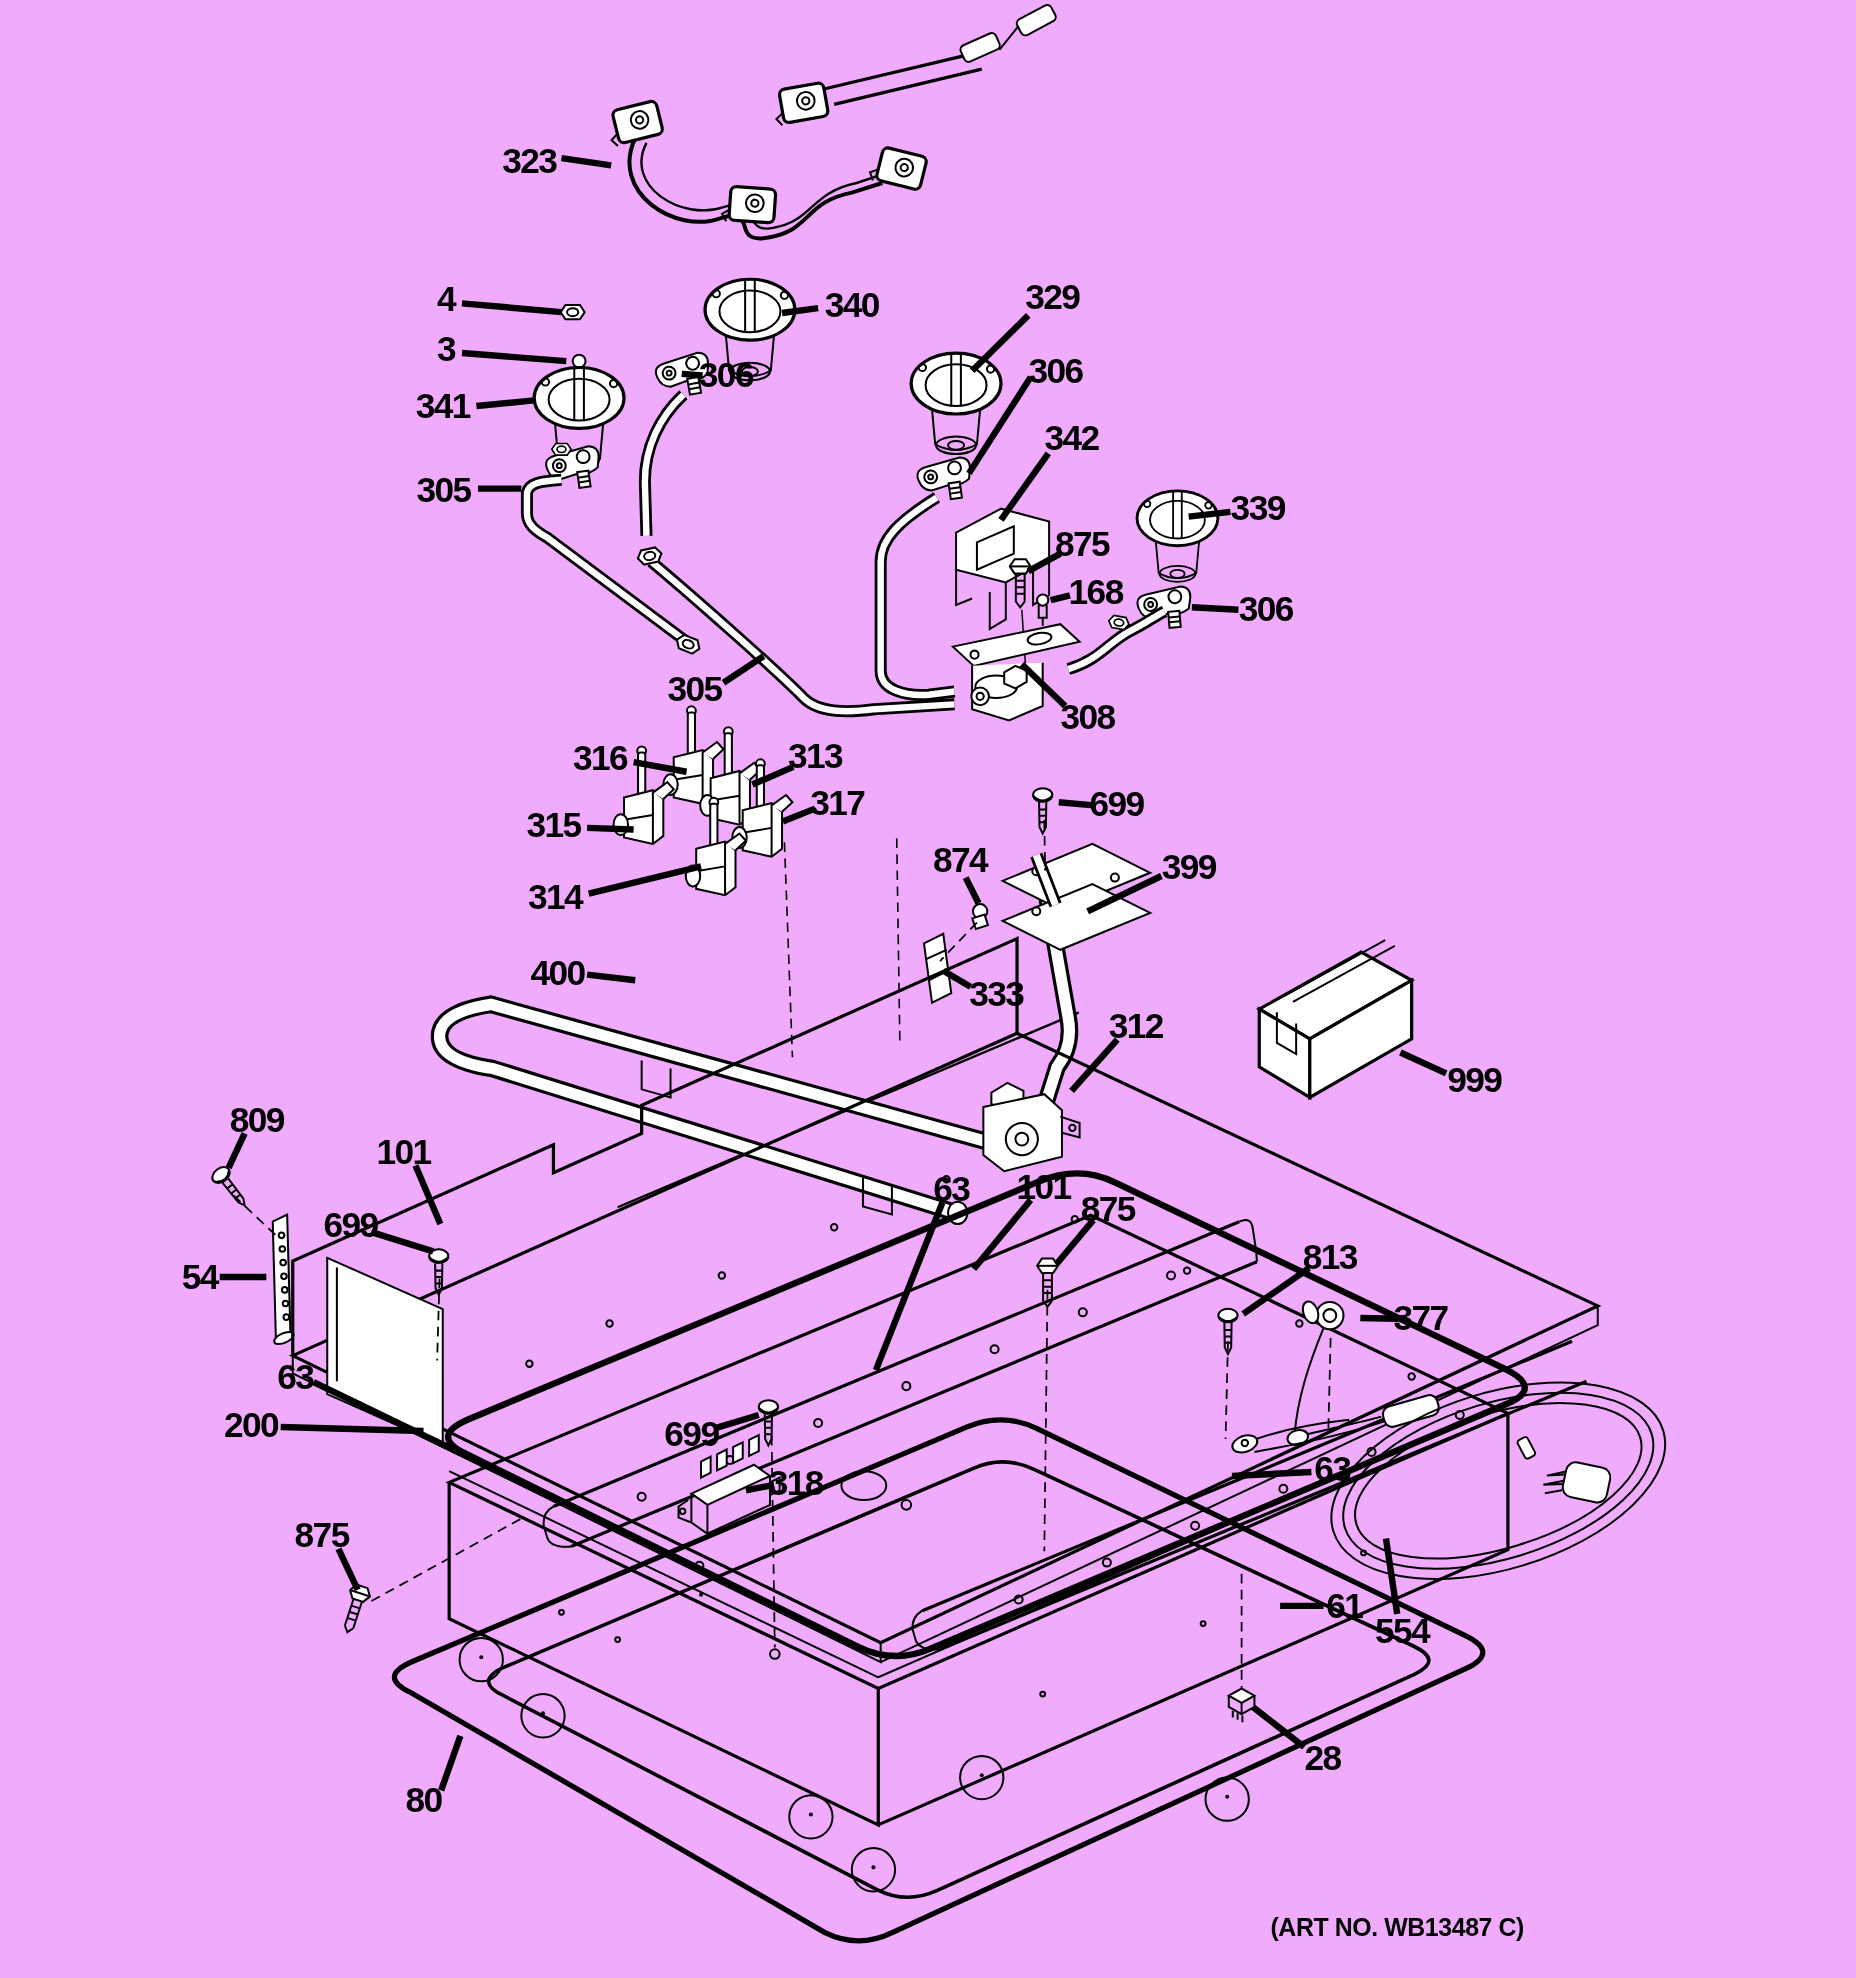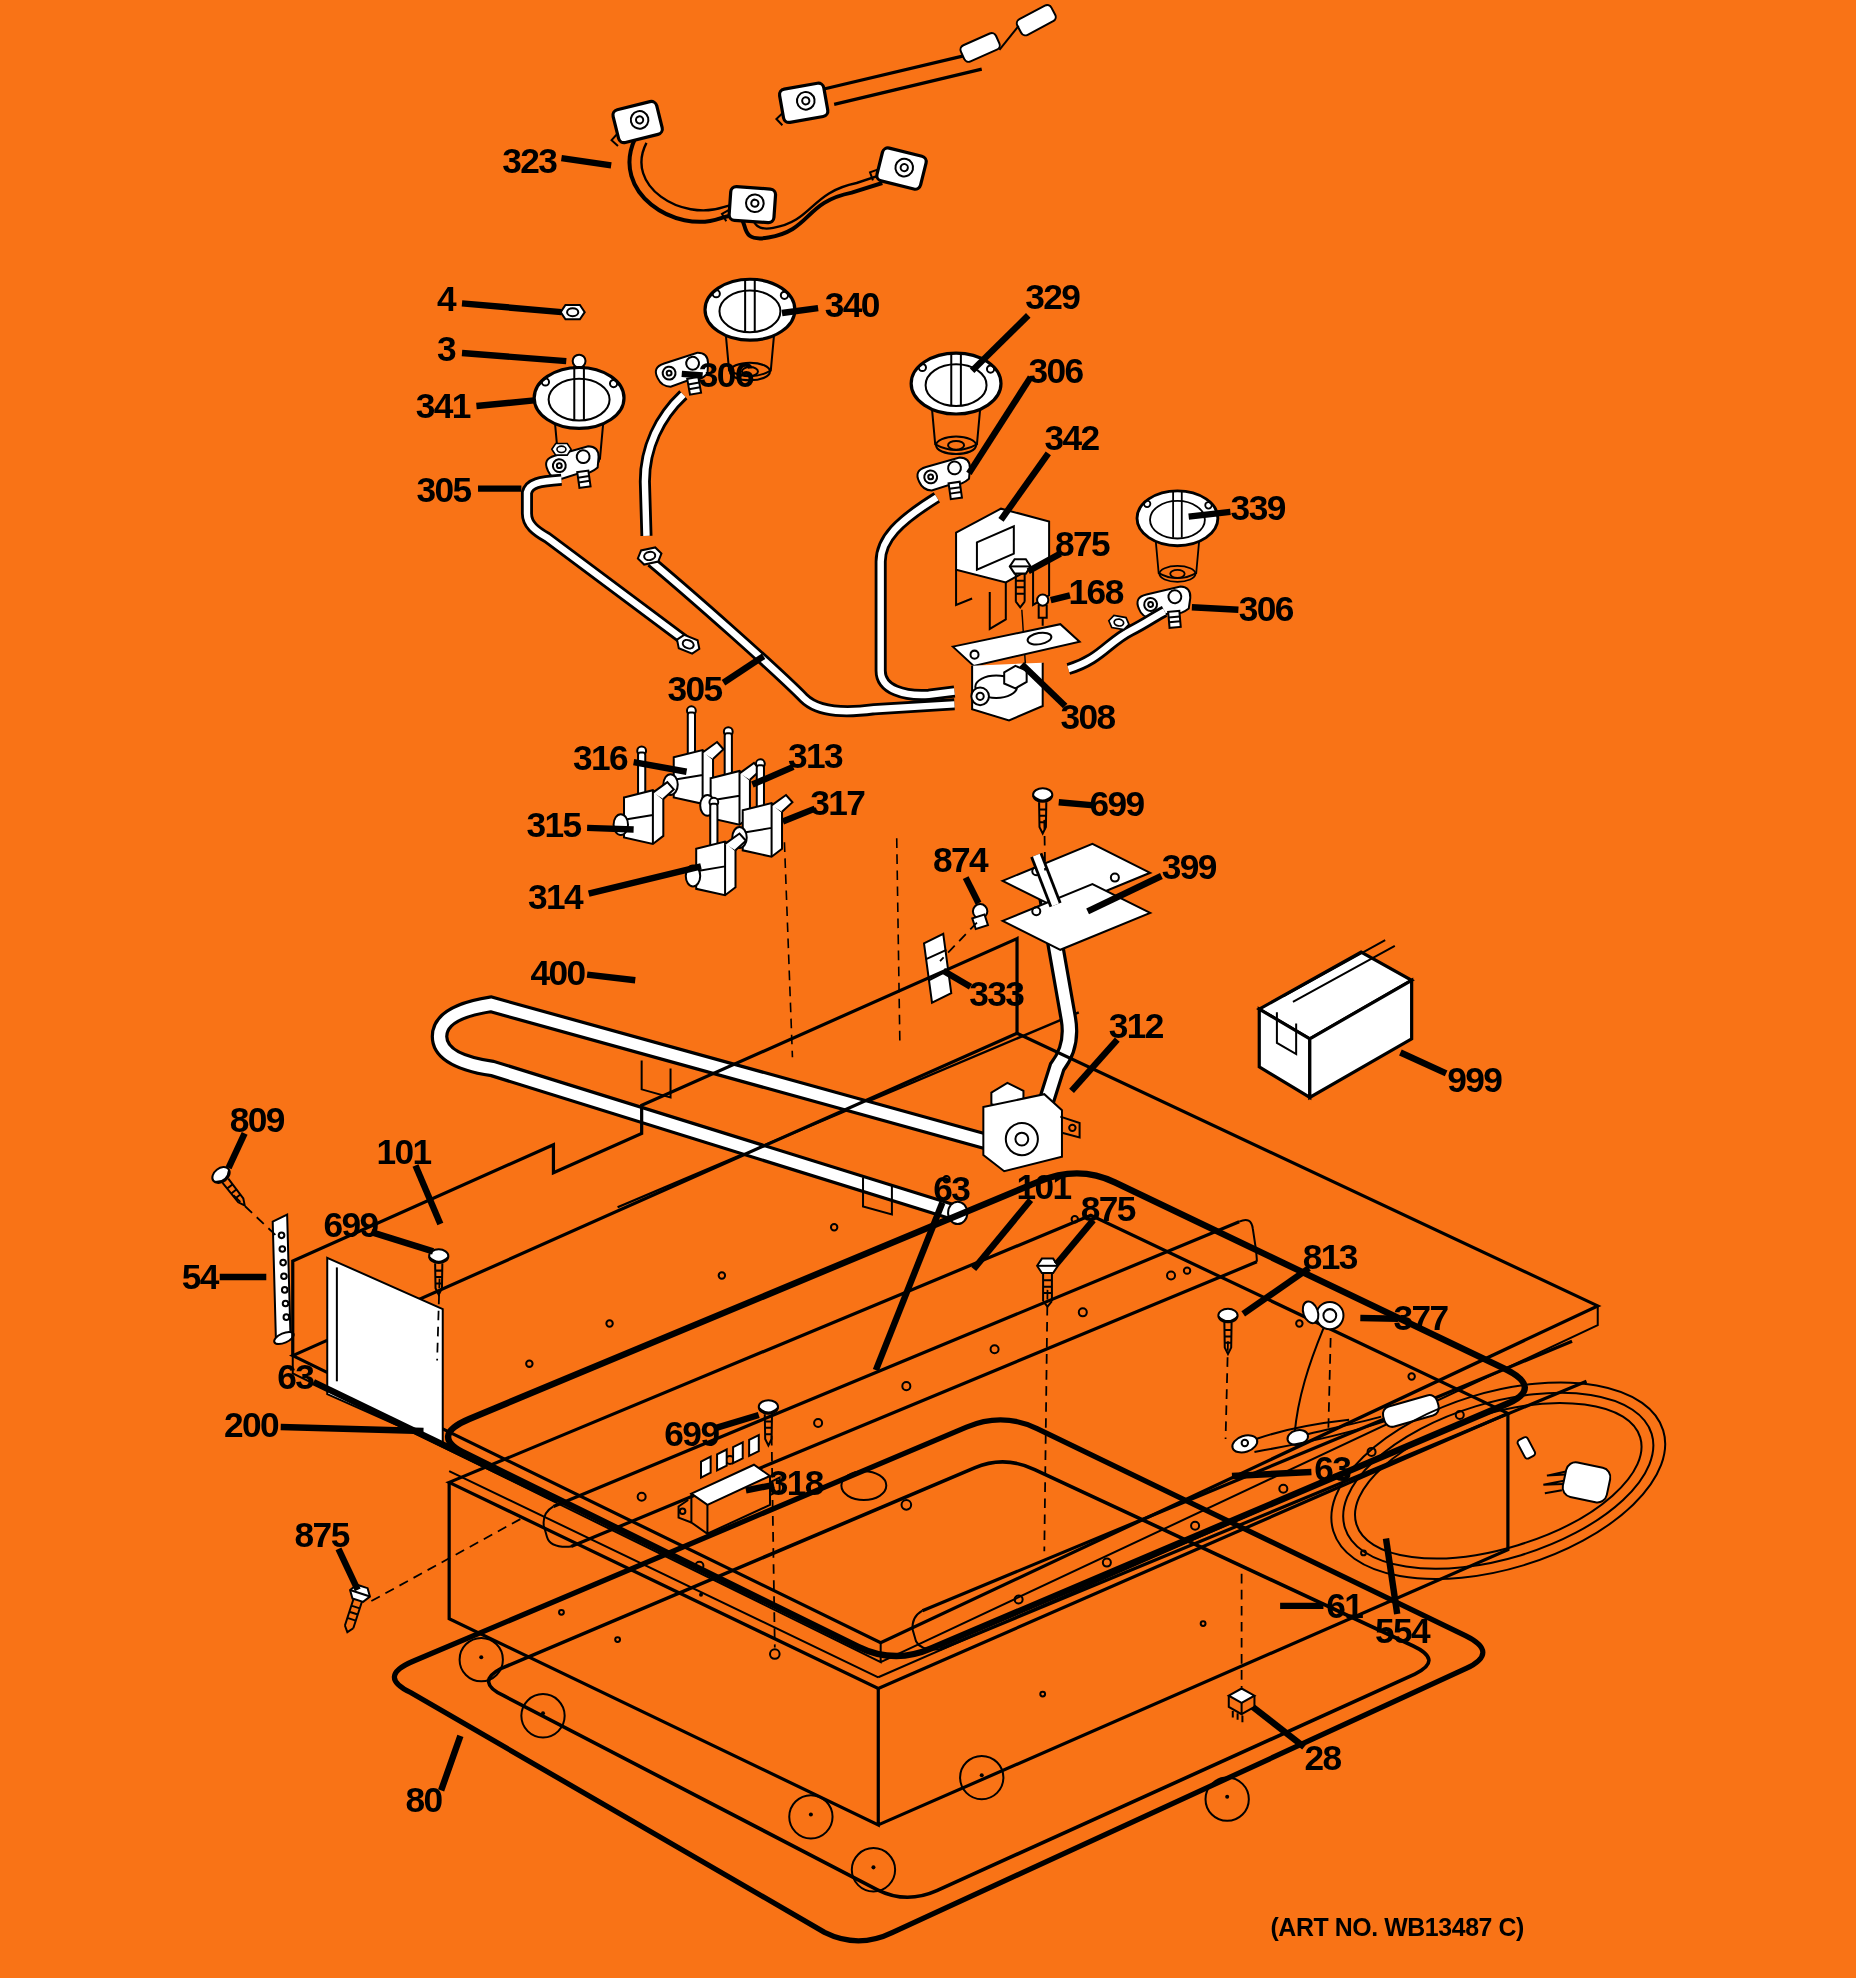--- a/index.html
+++ b/index.html
@@ -1,16 +1,16 @@
 <!DOCTYPE html>
 <html style="font-size:13px"><head>
 <meta charset="utf-8">
 <style>
   html,body{margin:0;padding:0;background:#fff;}
-  .stage{position:relative;width:1856px;height:1979px;background:#f97316;overflow:hidden;}
+  .stage{position:relative;width:1856px;height:1979px;background:#f0abfc;overflow:hidden;}
   svg{display:block;}
   .callout{font-family:"Liberation Sans",sans-serif;font-size:44px;font-weight:600;
            letter-spacing:-2px;fill:#000;text-anchor:middle;dominant-baseline:central;}
   .artno{font-family:"Liberation Sans",sans-serif;font-size:31px;font-weight:700;
          letter-spacing:-0.5px;fill:#000;text-anchor:end;}
   .ink{stroke:#000;fill:none;}
   .thin{stroke-width:2.5;}
   .med{stroke-width:4;}
   .bold{stroke-width:6.5;}
   .wfill{fill:#fff;}

